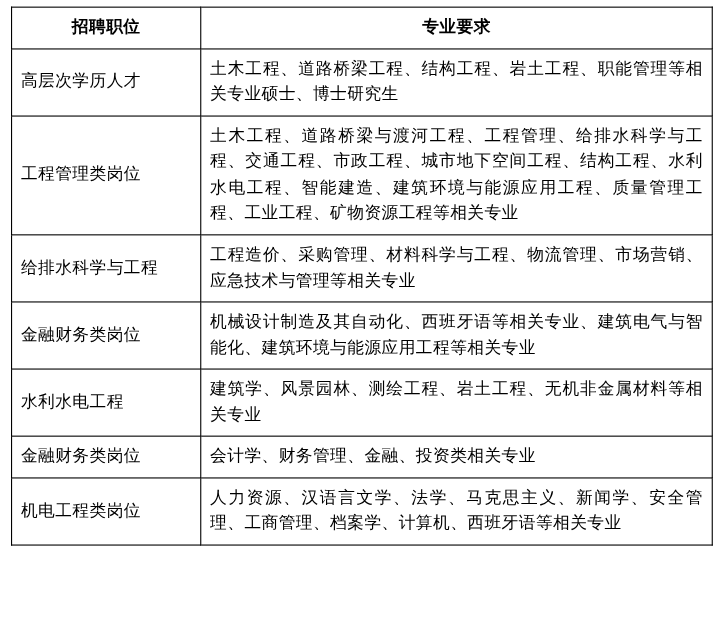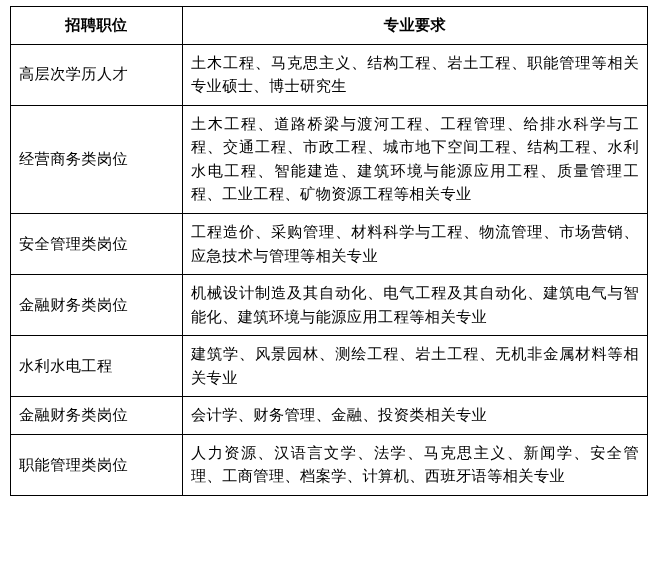--- a/index.html
+++ b/index.html
@@ -62,41 +62,41 @@
     </colgroup>
     <thead>
       <tr>
         <th>招聘职位</th>
         <th>专业要求</th>
       </tr>
     </thead>
     <tbody>
       <tr>
         <td class="post">高层次学历人才</td>
-        <td class="major">土木工程、马克思主义、结构工程、岩土工程、职能管理等相关专业硕士、博士研究生</td>
+        <td class="major">土木工程、道路桥梁工程、结构工程、岩土工程、职能管理等相关专业硕士、博士研究生</td>
       </tr>
       <tr>
-        <td class="post">经营商务类岗位</td>
+        <td class="post">工程管理类岗位</td>
         <td class="major">土木工程、道路桥梁与渡河工程、工程管理、给排水科学与工程、交通工程、市政工程、城市地下空间工程、结构工程、水利水电工程、智能建造、建筑环境与能源应用工程、质量管理工程、工业工程、矿物资源工程等相关专业</td>
       </tr>
       <tr>
-        <td class="post">安全管理类岗位</td>
+        <td class="post">给排水科学与工程</td>
         <td class="major">工程造价、采购管理、材料科学与工程、物流管理、市场营销、应急技术与管理等相关专业</td>
       </tr>
       <tr>
         <td class="post">金融财务类岗位</td>
-        <td class="major">机械设计制造及其自动化、电气工程及其自动化、建筑电气与智能化、建筑环境与能源应用工程等相关专业</td>
+        <td class="major">机械设计制造及其自动化、西班牙语等相关专业、建筑电气与智能化、建筑环境与能源应用工程等相关专业</td>
       </tr>
       <tr>
         <td class="post">水利水电工程</td>
         <td class="major">建筑学、风景园林、测绘工程、岩土工程、无机非金属材料等相关专业</td>
       </tr>
       <tr>
         <td class="post">金融财务类岗位</td>
         <td class="major">会计学、财务管理、金融、投资类相关专业</td>
       </tr>
       <tr>
-        <td class="post">职能管理类岗位</td>
+        <td class="post">机电工程类岗位</td>
         <td class="major">人力资源、汉语言文学、法学、马克思主义、新闻学、安全管理、工商管理、档案学、计算机、西班牙语等相关专业</td>
       </tr>
     </tbody>
   </table>
 </div>
 
 </body></html>

